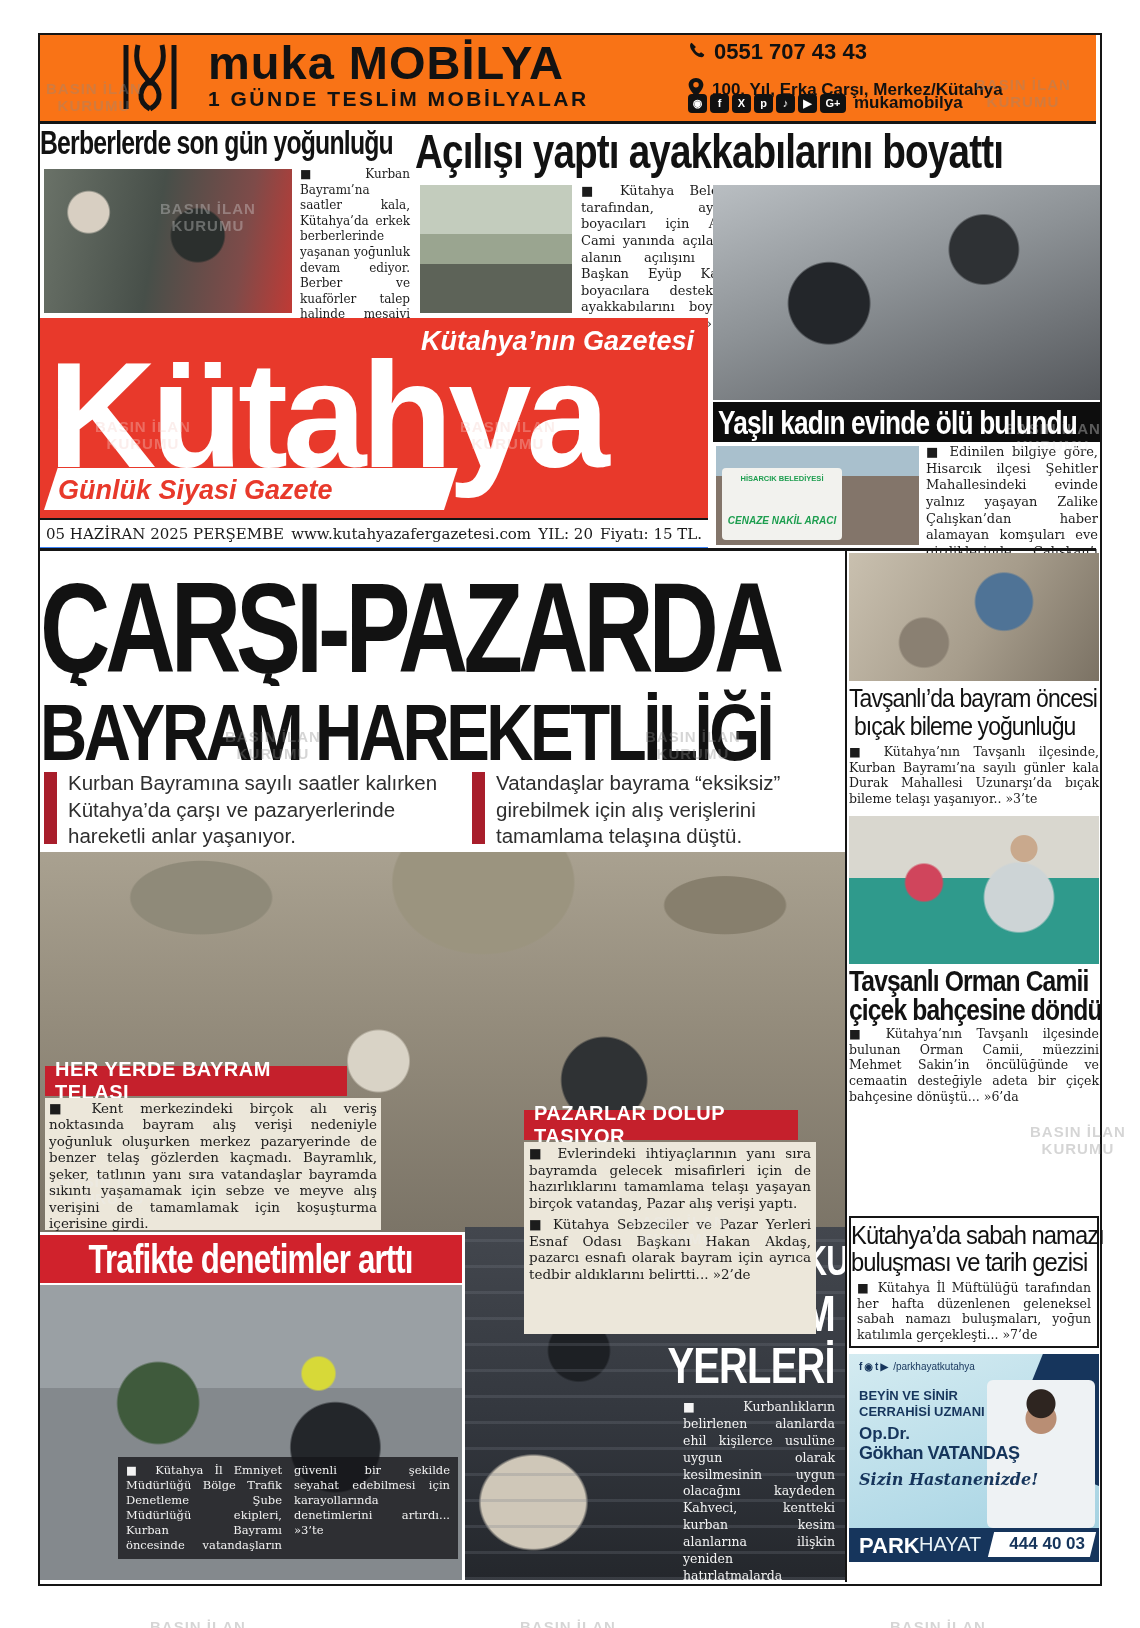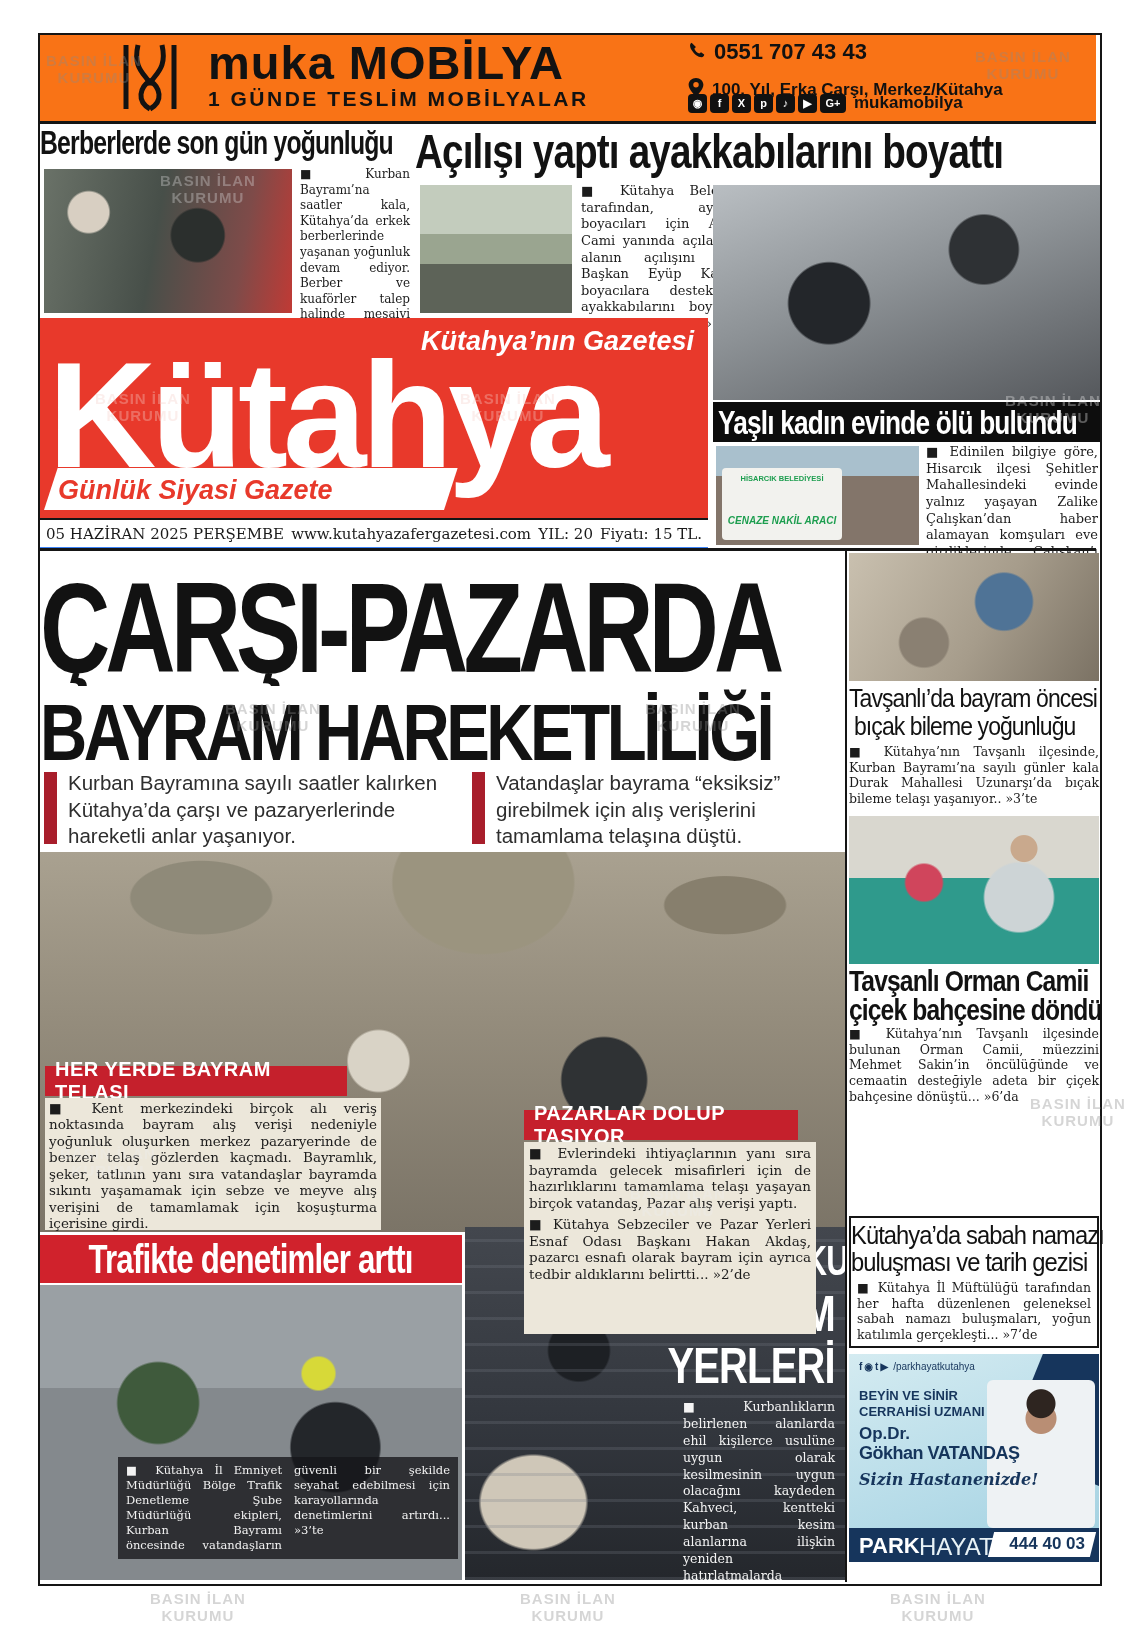--- a/index.html
+++ b/index.html
@@ -5,21 +5,21 @@
   html,body{margin:0;padding:0;background:#ffffff;}
   .page{position:relative;width:1140px;height:1628px;background:#fff;overflow:hidden;
         font-family:"Liberation Sans",sans-serif;color:#111;}
   .abs{position:absolute;}
   .frame{border:2px solid #151515;}
   
   .serif{font-family:"DejaVu Serif",serif;text-align:justify;color:#1c1c1c;}
   .cond{display:inline-block;transform-origin:left top;white-space:nowrap;font-weight:700;
         font-family:"Liberation Sans",sans-serif;color:#121212;letter-spacing:-1px;}
   .wm{position:absolute;text-align:center;font:700 15px "Liberation Sans",sans-serif;
-      color:#8a8a8a;opacity:.35;line-height:1.15;letter-spacing:1px;z-index:50;pointer-events:none;}
+      color:#8a8a8a;opacity:.35;line-height:1.15;letter-spacing:1px;z-index:50;pointer-events:none;margin-top:28px;}
   .wm span{display:block;}
   .redlabel{background:#c5202c;color:#fff;font-weight:700;display:flex;align-items:center;
             padding-left:10px;letter-spacing:.5px;}
   .beige{background:#ece7da;}
   .soc{display:inline-flex;align-items:center;justify-content:center;width:19px;height:19px;
        border-radius:4px;background:#111;color:#fff;font:700 11px "Liberation Sans",sans-serif;margin-right:3px;}
   .photo{position:absolute;}
   .lead-bar{position:absolute;left:0;top:2px;width:13px;height:72px;background:#a81e2b;}
 </style>
 </head>
@@ -199,21 +199,21 @@
       <span>▶</span>
       <span style="font-weight:400;margin-left:3px;">/parkhayatkutahya</span>
     </div>
     <div style="position:absolute;left:10px;top:34px;font:700 13px 'Liberation Sans',sans-serif;color:#16355c;">BEYİN VE SİNİR</div>
     <div style="position:absolute;left:10px;top:50px;font:700 13px 'Liberation Sans',sans-serif;color:#16355c;">CERRAHİSİ UZMANI</div>
     <div style="position:absolute;left:10px;top:70px;font:700 17px 'Liberation Sans',sans-serif;color:#16355c;">Op.Dr.</div>
     <div style="position:absolute;left:10px;top:89px;font:700 18px 'Liberation Sans',sans-serif;color:#16355c;letter-spacing:-.5px;">Gökhan VATANDAŞ</div>
     <div style="position:absolute;left:10px;top:116px;font:italic 700 16px 'DejaVu Serif',serif;color:#16355c;">Sizin Hastanenizde!</div>
     <div style="position:absolute;left:0;bottom:0;width:250px;height:34px;background:#16355c;">
       <span style="position:absolute;left:10px;top:5px;font-size:22px;color:#fff;font-weight:700;">PARK</span>
-      <span style="position:absolute;left:70px;top:5px;font-size:24px;color:#e8f2f6;font-weight:400;">HAYAT</span>
+      <span style="position:absolute;left:70px;top:5px;font-size:20px;color:#e8f2f6;font-weight:400;">HAYAT</span>
       <span style="position:absolute;right:6px;top:4px;width:102px;height:25px;background:#fff;transform:skewX(-14deg);"></span>
       <span style="position:absolute;right:14px;top:6px;font-weight:700;font-size:17px;color:#16355c;">444 40 03</span>
     </div>
   </div>
 
   <div class="abs" style="left:40px;top:1235px;width:422px;height:48px;background:#d0222c;overflow:hidden;display:flex;align-items:center;justify-content:center;">
     <span class="cond" style="font-size:38px;color:#fff;transform:scale(0.82,1.05);transform-origin:center;">Trafikte denetimler arttı</span>
   </div>
   <div class="photo" style="left:40px;top:1285px;width:422px;height:295px;background:
        radial-gradient(circle at 28% 40%,#3f5a3c 0 40px,transparent 42px),

